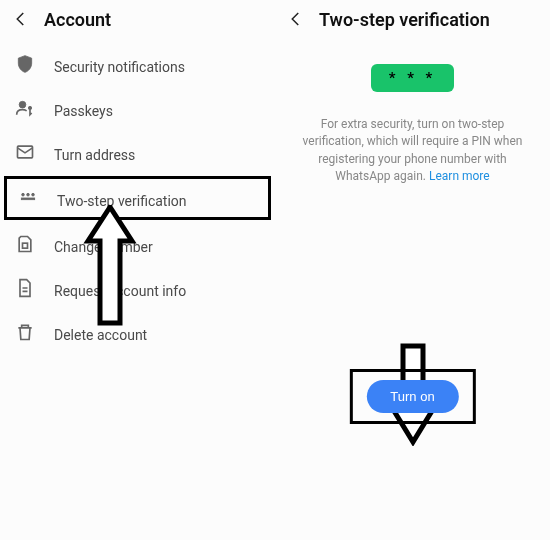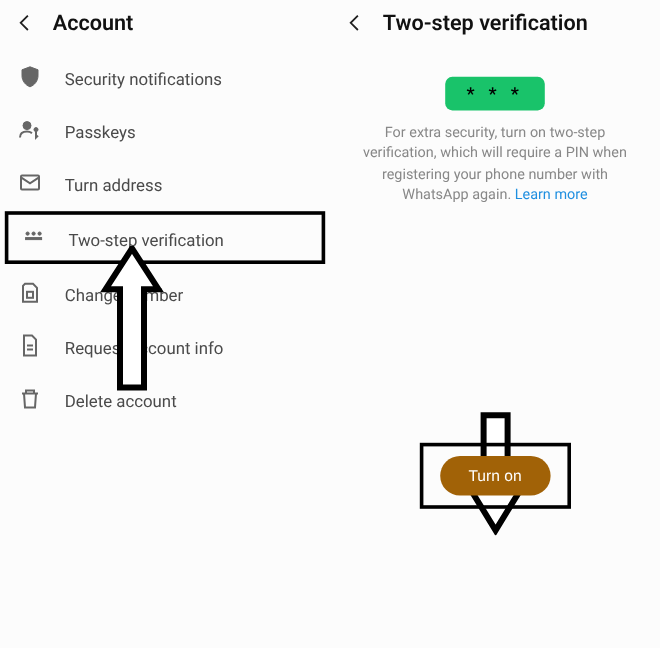--- a/index.html
+++ b/index.html
@@ -10,24 +10,24 @@
 .hdr{display:flex;align-items:center;padding:8px 10px;font-size:18px;font-weight:600;color:#111}
 .back{width:22px;height:22px;display:inline-flex;align-items:center;justify-content:center;margin-right:12px;cursor:pointer}
 .back svg{width:18px;height:18px;stroke:#222;stroke-width:2;fill:none}
 .list{padding:4px 0 0 0}
 .item{display:flex;align-items:flex-end;padding:11px 14px;font-size:14px;color:#4a4a4a;cursor:pointer}
 .item .icon{width:22px;height:22px;display:inline-flex;align-items:center;justify-content:center;margin-right:18px;color:#666}
 .item .icon svg{width:20px;height:20px;fill:#666;stroke:#666}
 .hl{border:3px solid #000;margin:2px 4px;padding:8px 10px}
 .right-body{display:flex;flex-direction:column;align-items:center;padding:26px 18px 0 18px;text-align:center}
 .pin-badge{background:#19c36a;border-radius:6px;padding:5px 18px;font-size:15px;letter-spacing:4px;color:#000;font-weight:600}
-.desc{margin-top:10px;font-size:12px;line-height:1.45;color:#888}
+.desc{margin-top:24px;font-size:12px;line-height:1.45;color:#888}
 .desc .link{color:#1f8fe0;cursor:pointer}
 .turn-box{position:absolute;bottom:28px;left:50%;transform:translateX(-50%);border:3px solid #000;padding:8px 14px}
-.turn-btn{background:#a16207;color:#fff;font-size:13px;font-weight:500;border:none;border-radius:22px;padding:9px 24px;cursor:pointer}
+.turn-btn{background:#3b82f6;color:#fff;font-size:13px;font-weight:500;border:none;border-radius:22px;padding:9px 24px;cursor:pointer}
 .arrow-up{position:absolute;left:82px;top:205px;pointer-events:none}
 .arrow-down{position:absolute;left:50%;transform:translateX(-50%);top:342px;pointer-events:none}
 </style>
 </head>
 <body>
 
 <div class="wrap">
 
   <div class="pane left">
     <div class="hdr">

